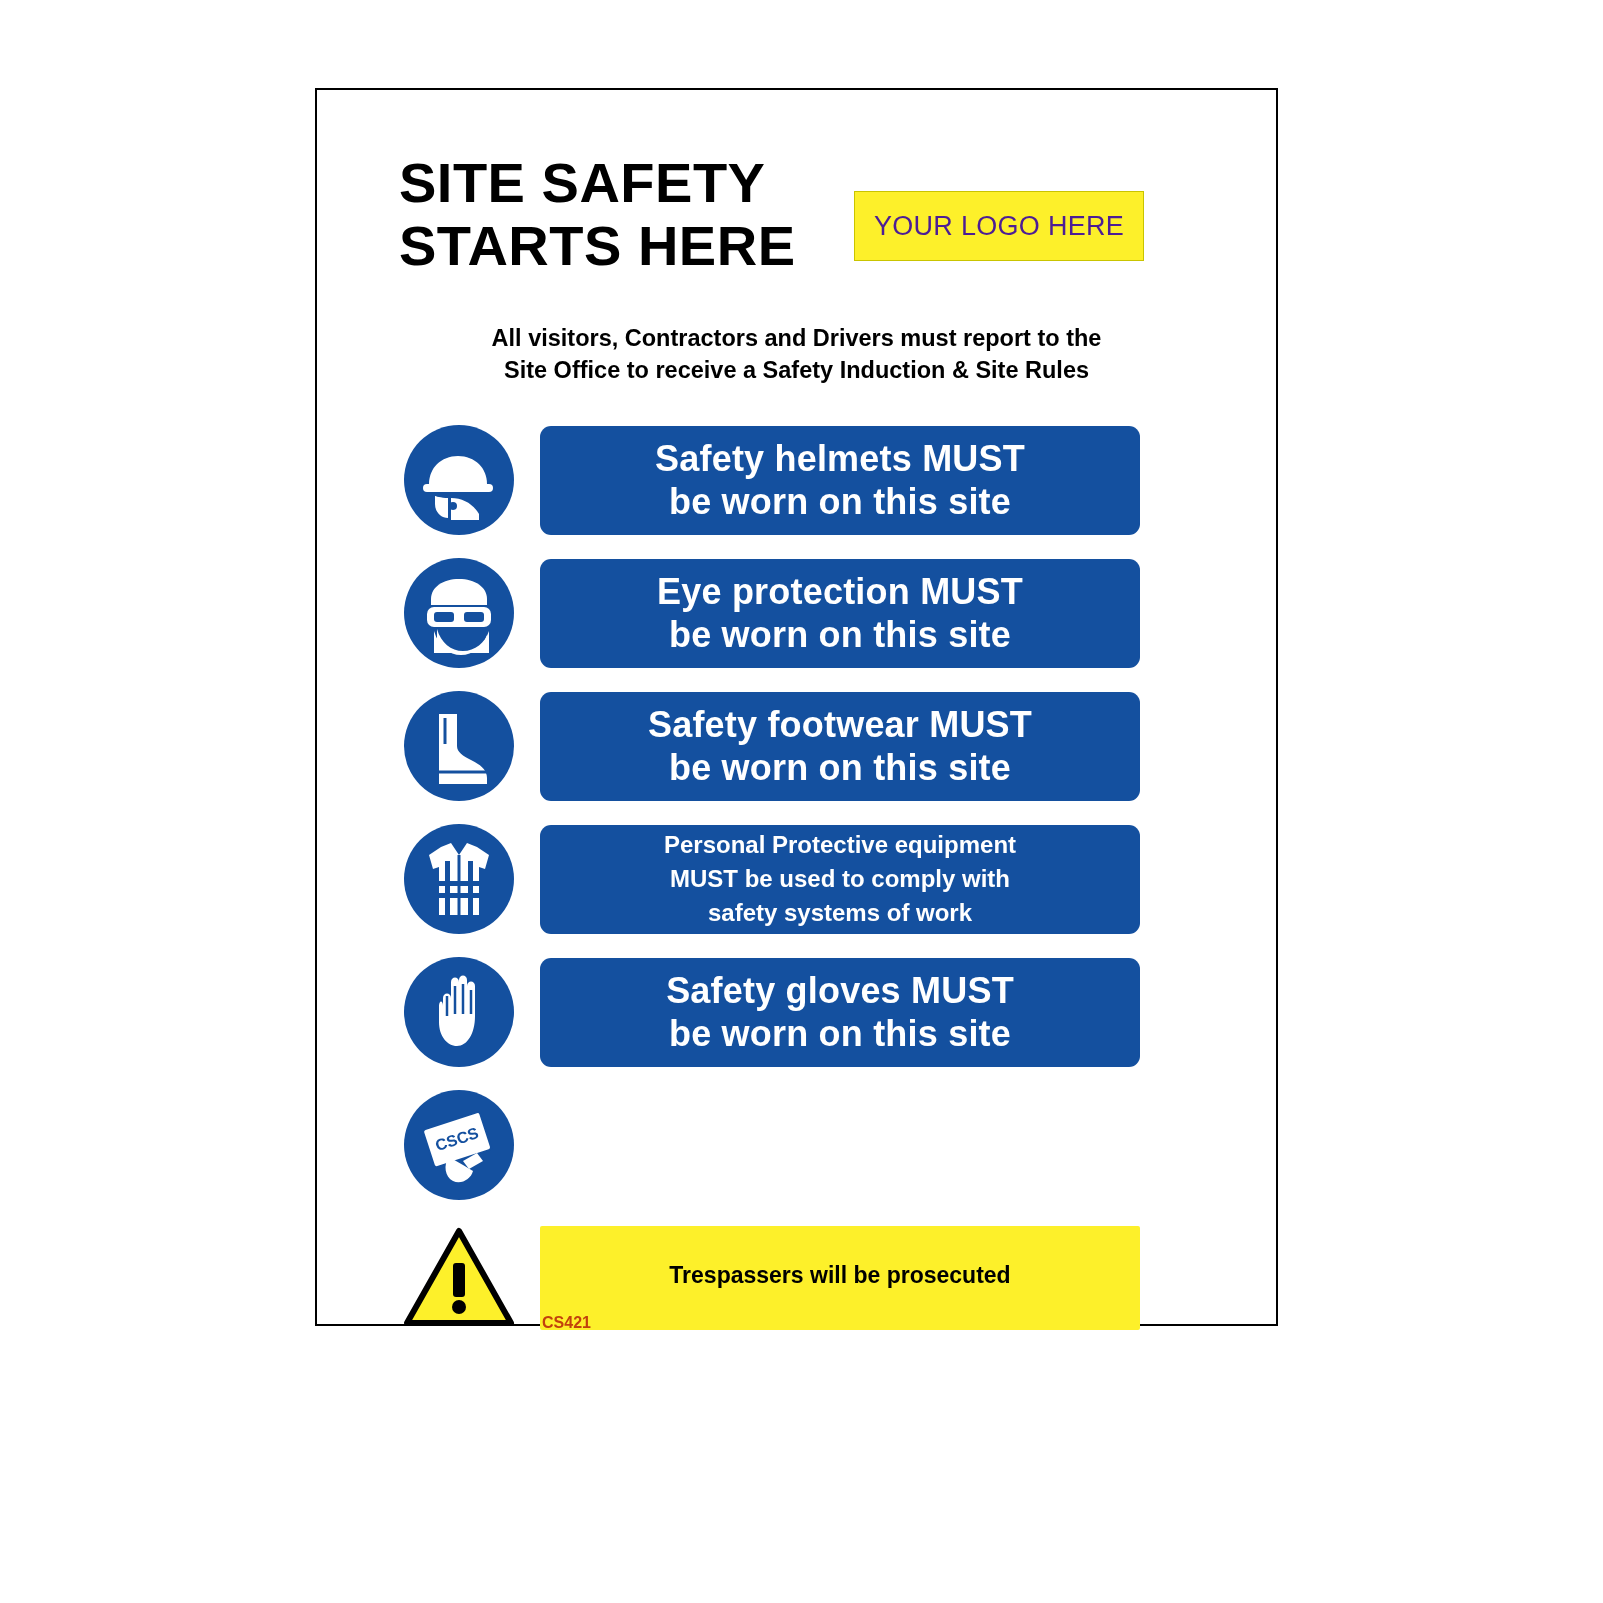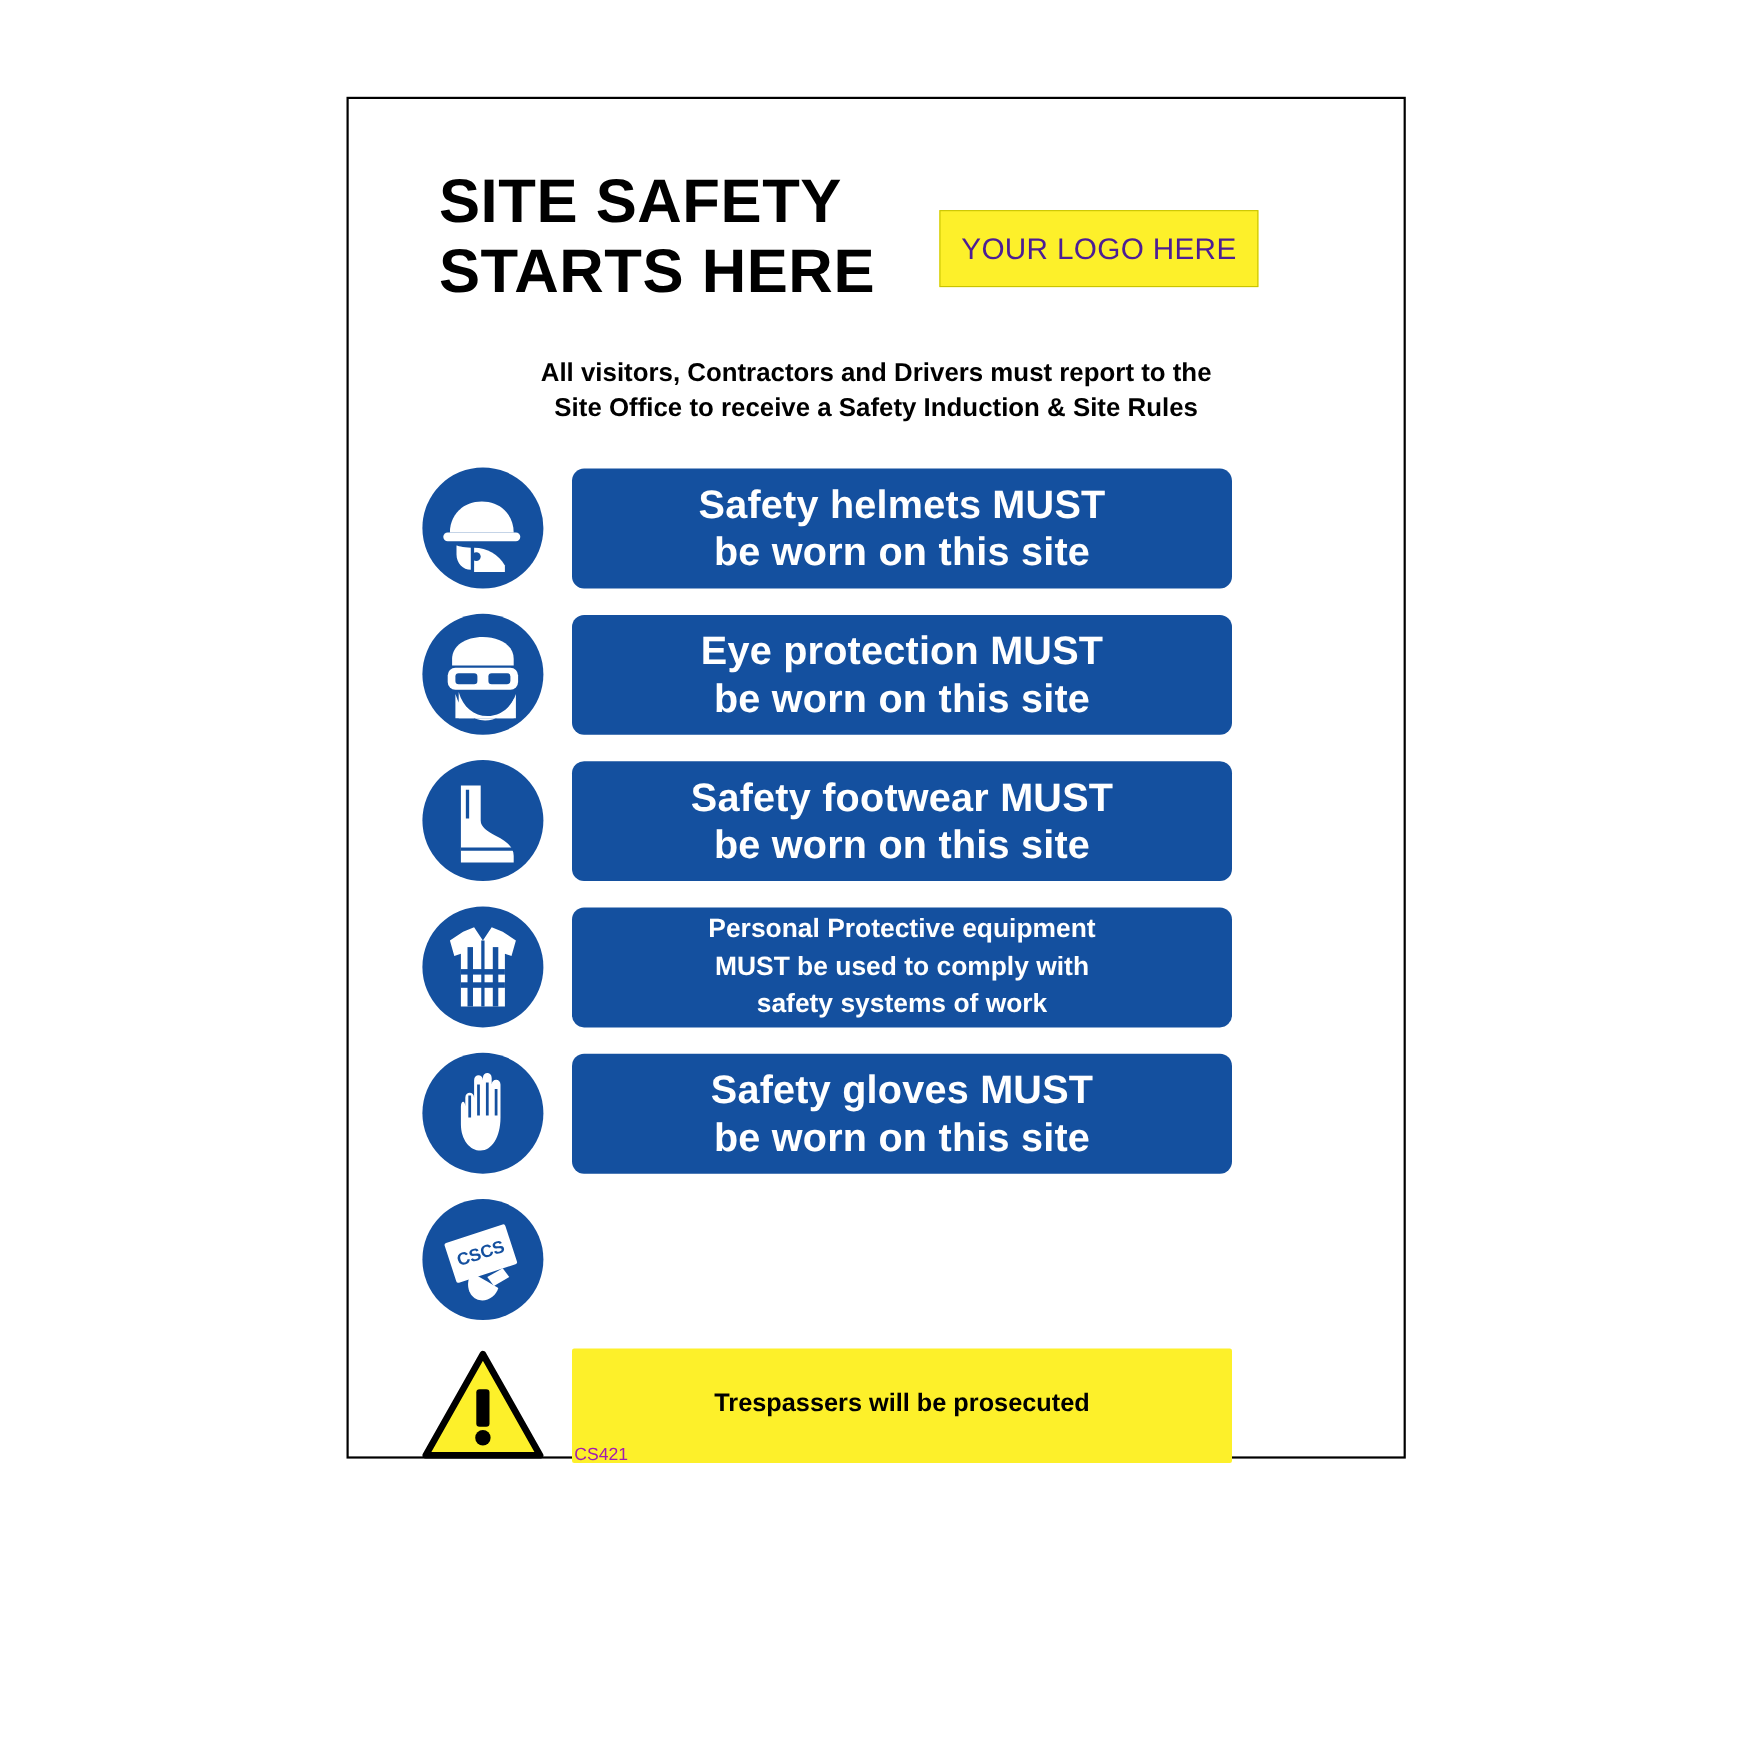--- a/index.html
+++ b/index.html
@@ -77,21 +77,21 @@
   .rows {
     position: absolute;
     left: 0;
     top: 331px;
     width: 100%;
   }
   .row {
     display: flex;
     align-items: center;
     margin-bottom: 15px;
-    padding-left: 62px;
+    padding-left: 82px;
     box-sizing: border-box;
   }
   .icon-cell {
     width: 120px;
     height: 118px;
     display: flex;
     align-items: center;
     justify-content: center;
     flex: 0 0 120px;
   }
@@ -144,22 +144,22 @@
   .warn-sub {
     font-size: 20px;
     font-weight: bold;
     line-height: 1.26;
   }
   .code {
     position: absolute;
     left: 2px;
     bottom: -2px;
     font-size: 16px;
-    font-weight: normal;
-    color: #a21caf;
+    font-weight: bold;
+    color: #c2410c;
   }
   .bline { display: block; }
   svg { display: block; }
 </style>
 </head>
 <body>
 
 <div class="page">
   <div class="sign">
 

